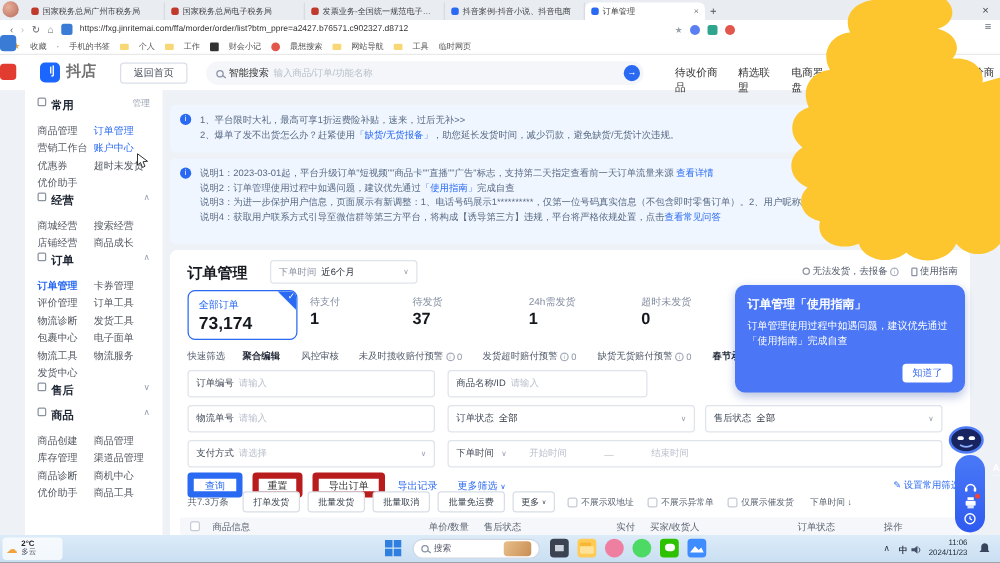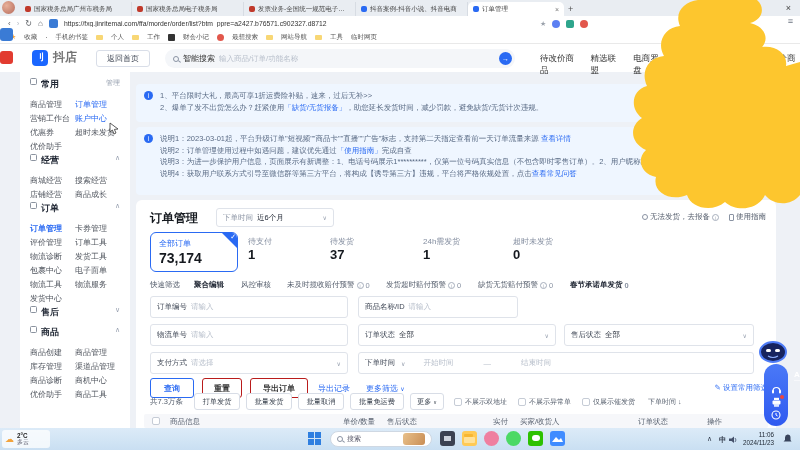--- a/index.html
+++ b/index.html
@@ -36,21 +36,21 @@
   .notice{left:136px;width:640px;background:#eff6ff;border-radius:4px;color:#5a6b85;font-size:7.5px;line-height:11.5px;padding:6px 10px 6px 24px;}
   .ninfo{position:absolute;left:8px;top:7px;width:9px;height:9px;border-radius:50%;background:#2a6af3;color:#fff;font-size:6.5px;text-align:center;line-height:9px;}
   .blu{color:#2a6af3;}
   
   .card{left:136px;top:200px;width:640px;height:228px;background:#fff;border-radius:6px 6px 0 0;}
   .fi{position:absolute;height:22px;border:1px solid #dfe3ea;border-radius:3px;background:#fff;display:flex;align-items:center;padding:0 6px;gap:4px;font-size:7.5px;}
   .fi .lb{color:#434b59;flex:none;}
   .fi .ph{color:#b9c0cc;}
   .fi .vv{color:#1f2633;text-align:right;}
   .fi .cr{margin-left:auto;color:#98a1b0;font-size:6px;}
-  .btn{position:absolute;height:20px;border:1px solid #b91c1c;border-radius:3px;background:#fff;color:#333;font-size:8px;display:flex;align-items:center;justify-content:center;font-weight:bold;}
+  .btn{position:absolute;height:20px;border:5px solid #b91c1c;border-radius:3px;background:#fff;color:#333;font-size:8px;display:flex;align-items:center;justify-content:center;}
   .btn.pri{border-color:#2a6af3;color:#2a6af3;}
   .lnk{color:#2a6af3;font-size:8px;position:absolute;}
   .sbtn{position:absolute;height:17px;border:1px solid #d8dde6;border-radius:3px;background:#fff;color:#3c4450;font-size:7.2px;display:flex;align-items:center;justify-content:center;padding:0 4px;}
   .cb{width:8px;height:8px;border:1px solid #c6ccd6;border-radius:2px;background:#fff;display:inline-block;flex:none;}
   .cbl{position:absolute;display:flex;align-items:center;gap:3px;font-size:7px;color:#5a6370;}
   .otab{position:absolute;font-size:7.5px;color:#525b6a;display:flex;align-items:center;gap:2px;white-space:nowrap;}
   .otab .cnt{color:#8a93a3;}
   .iinfo{width:7px;height:7px;border:1px solid #a6aebc;border-radius:50%;color:#a6aebc;font-size:5px;text-align:center;line-height:6px;display:inline-block;}
   .statlb{font-size:8px;color:#848ea0;}
   .statv{font-size:13px;font-weight:bold;color:#15191f;}
@@ -411,20 +411,25 @@
       <span style="left:26px;">商品信息</span>
       <span style="left:199px;">单价/数量</span>
       <span style="left:243px;">售后状态</span>
       <span style="left:349px;">实付</span>
       <span style="left:376px;">买家/收货人</span>
       <span style="left:494px;">订单状态</span>
       <span style="left:563px;">操作</span>
     </div>
   </div>
 
+  <div class="popup abs">
+    <div class="pt">订单管理「使用指南」</div>
+    <div class="pb">订单管理使用过程中如遇问题，建议优先通过「使用指南」完成自查</div>
+    <div class="pbtn">知道了</div>
+  </div>
 
   <svg class="abs blob" style="left:0;top:0;" width="800" height="450">
     <path d="M698,0 L757,0 C766,8 762,20 750,23 C764,26 770,38 762,47 C776,45 788,54 786,66 L800,62 L800,195 C790,207 773,205 765,195 C759,209 737,213 725,202 C712,213 691,208 687,195 C670,202 652,192 656,177 C641,174 636,159 646,150 C630,143 629,126 642,118 C629,108 632,90 647,86 C640,71 649,57 664,56 C656,42 665,27 680,26 C674,12 684,2 698,0 Z" fill="#fdc62e"></path>
   </svg>
 
   <span class="abs winx" style="right:9px;top:3px;">×</span>
   <span class="abs winx" style="right:7px;top:16px;color:#6b7380;">≡</span>
 
   <svg class="abs" style="left:757px;top:340px;z-index:46;" width="32" height="24">
     <ellipse cx="16" cy="12" rx="13" ry="10" fill="#17245f" stroke="#4e7cf7" stroke-width="2"></ellipse>

